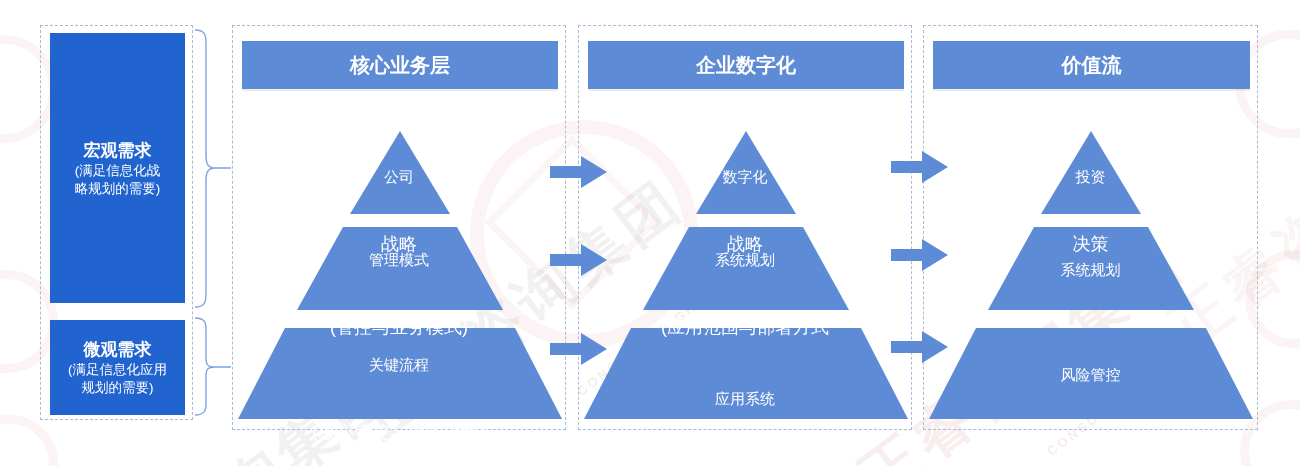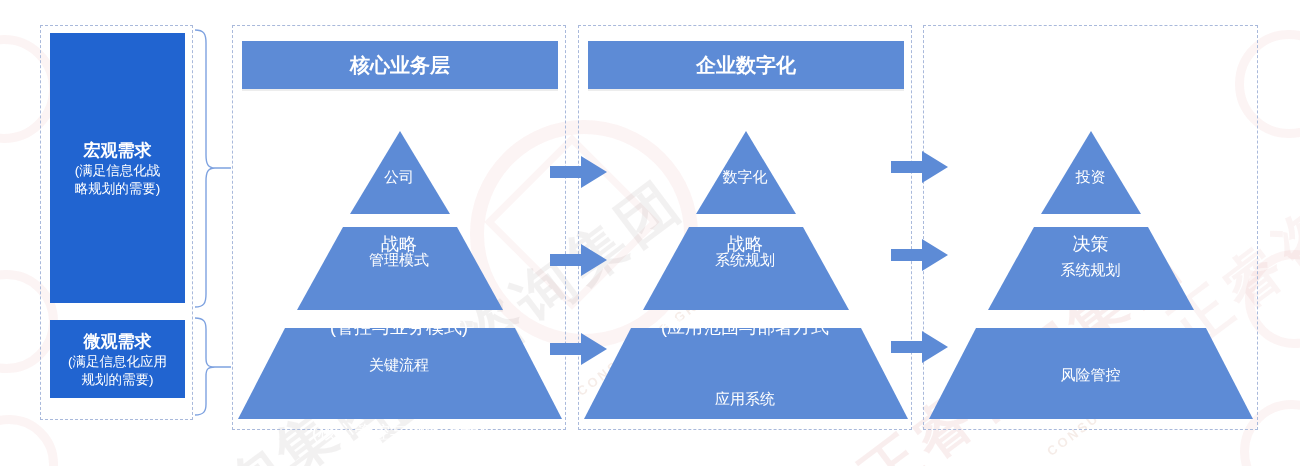--- a/index.html
+++ b/index.html
@@ -75,21 +75,21 @@
   <div class="stamp" style="left:1240px;top:400px;width:85px;height:85px;"></div>
 
   <div class="left-frame"></div>
 
   <div class="req-box" style="top:33px;height:270px;">
     <div class="req-title">宏观需求</div>
     <div class="req-sub">(满足信息化战</div>
     <div class="req-sub">略规划的需要)</div>
   </div>
 
-  <div class="req-box" style="top:320px;height:78px;">
+  <div class="req-box" style="top:320px;height:95px;">
     <div class="req-title">微观需求</div>
     <div class="req-sub">(满足信息化应用</div>
     <div class="req-sub">规划的需要)</div>
   </div>
 
   <svg class="braces" viewBox="0 0 42 400">
     <path d="M2,5 C11,5 13,9 13,18 L13,130 C13,139 15,143 22,143 L38,143 M22,143 C15,143 13,147 13,156 L13,269 C13,278 11,282 2,282"></path>
     <path d="M2,293 C11,293 13,297 13,304 L13,333 C13,340 15,342 22,342 L38,342 M22,342 C15,342 13,344 13,351 L13,379 C13,386 11,390 2,390"></path>
   </svg>
 
@@ -132,20 +132,23 @@
     <div class="level-label lv2">
       <span class="ln1">系统规划</span>
       <span class="ln2">(应用范围与部署方式</span>
     </div>
     <div class="level-label lv3">
       <span class="ln1">应用系统</span>
     </div>
   </div>
 
   <div class="panel" style="left:923px;width:335px;">
+    <div class="panel-header">
+      <span>价值流</span>
+    </div>
     <svg class="pyramid" viewBox="0 0 334 310">
       <polygon class="pyr-shape" points="167,10 217,93 117,93"></polygon>
       <polygon class="pyr-shape" points="110,106 224,106 270,189 64,189"></polygon>
       <polygon class="pyr-shape" points="52,207 282,207 329,298 5,298"></polygon>
     </svg>
     <div class="level-label lv1">
       <span class="ln1">投资</span>
       <span class="ln2">决策</span>
     </div>
     <div class="level-label lv2">

